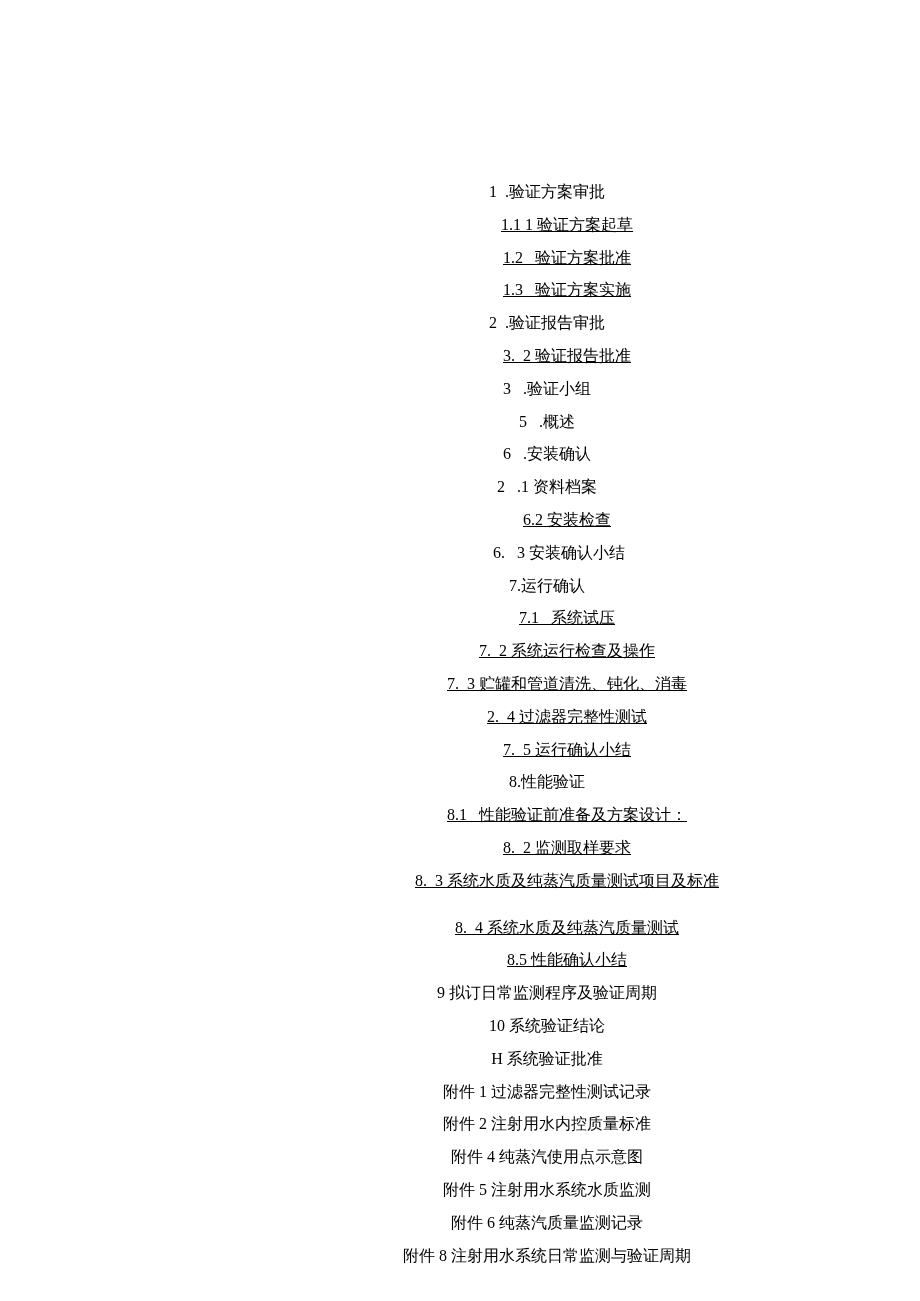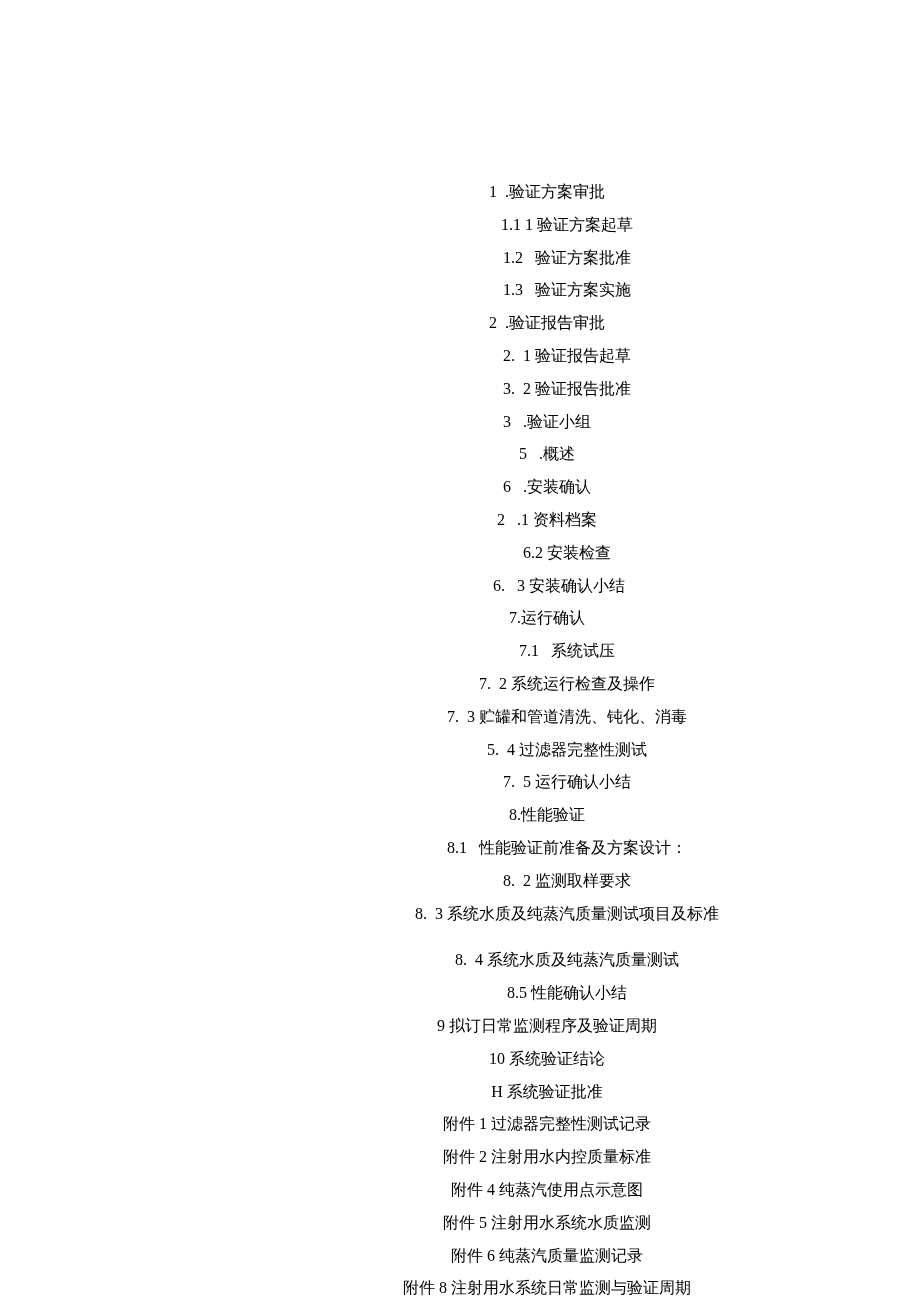--- a/index.html
+++ b/index.html
@@ -9,46 +9,45 @@
       height: 1301px;
       font-family: "SimSun", "宋体", serif;
       font-size: 16px;
       line-height: 1.55;
       color: #000;
       padding-top: 156px;
       padding-left: 142px;
     }
     .line { white-space: pre; }
     .indent0 { padding-left: 0; }
-    .indent1 { padding-left: 40px; }
+    .indent1 { padding-left: 40px; text-decoration: underline; }
     .indent1b { padding-left: 24px; }
     .spacer { height: 6px; }
   </style>
 </head>
 <body>
 
 <div id="doc">
     <div class="line indent0">1  .验证方案审批</div>
     <div class="line indent1">1.1 1 验证方案起草</div>
     <div class="line indent1">1.2   验证方案批准</div>
     <div class="line indent1">1.3   验证方案实施</div>
     <div class="line indent0">2  .验证报告审批</div>
-    <div class="line indent1">2.  1 验证报告起草</div>
     <div class="line indent1">3.  2 验证报告批准</div>
     <div class="line indent0">3   .验证小组</div>
     <div class="line indent0">5   .概述</div>
     <div class="line indent0">6   .安装确认</div>
     <div class="line indent0">2   .1 资料档案</div>
     <div class="line indent1">6.2 安装检查</div>
     <div class="line indent1b">6.   3 安装确认小结</div>
     <div class="line indent0">7.运行确认</div>
     <div class="line indent1">7.1   系统试压</div>
     <div class="line indent1">7.  2 系统运行检查及操作</div>
     <div class="line indent1">7.  3 贮罐和管道清洗、钝化、消毒</div>
-    <div class="line indent1">5.  4 过滤器完整性测试</div>
+    <div class="line indent1">2.  4 过滤器完整性测试</div>
     <div class="line indent1">7.  5 运行确认小结</div>
     <div class="line indent0">8.性能验证</div>
     <div class="line indent1">8.1   性能验证前准备及方案设计：</div>
     <div class="line indent1">8.  2 监测取样要求</div>
     <div class="line indent1">8.  3 系统水质及纯蒸汽质量测试项目及标准</div>
     <div class="line spacer"></div>
     <div class="line indent1">8.  4 系统水质及纯蒸汽质量测试</div>
     <div class="line indent1">8.5 性能确认小结</div>
     <div class="line indent0">9 拟订日常监测程序及验证周期</div>
     <div class="line indent0">10 系统验证结论</div>

